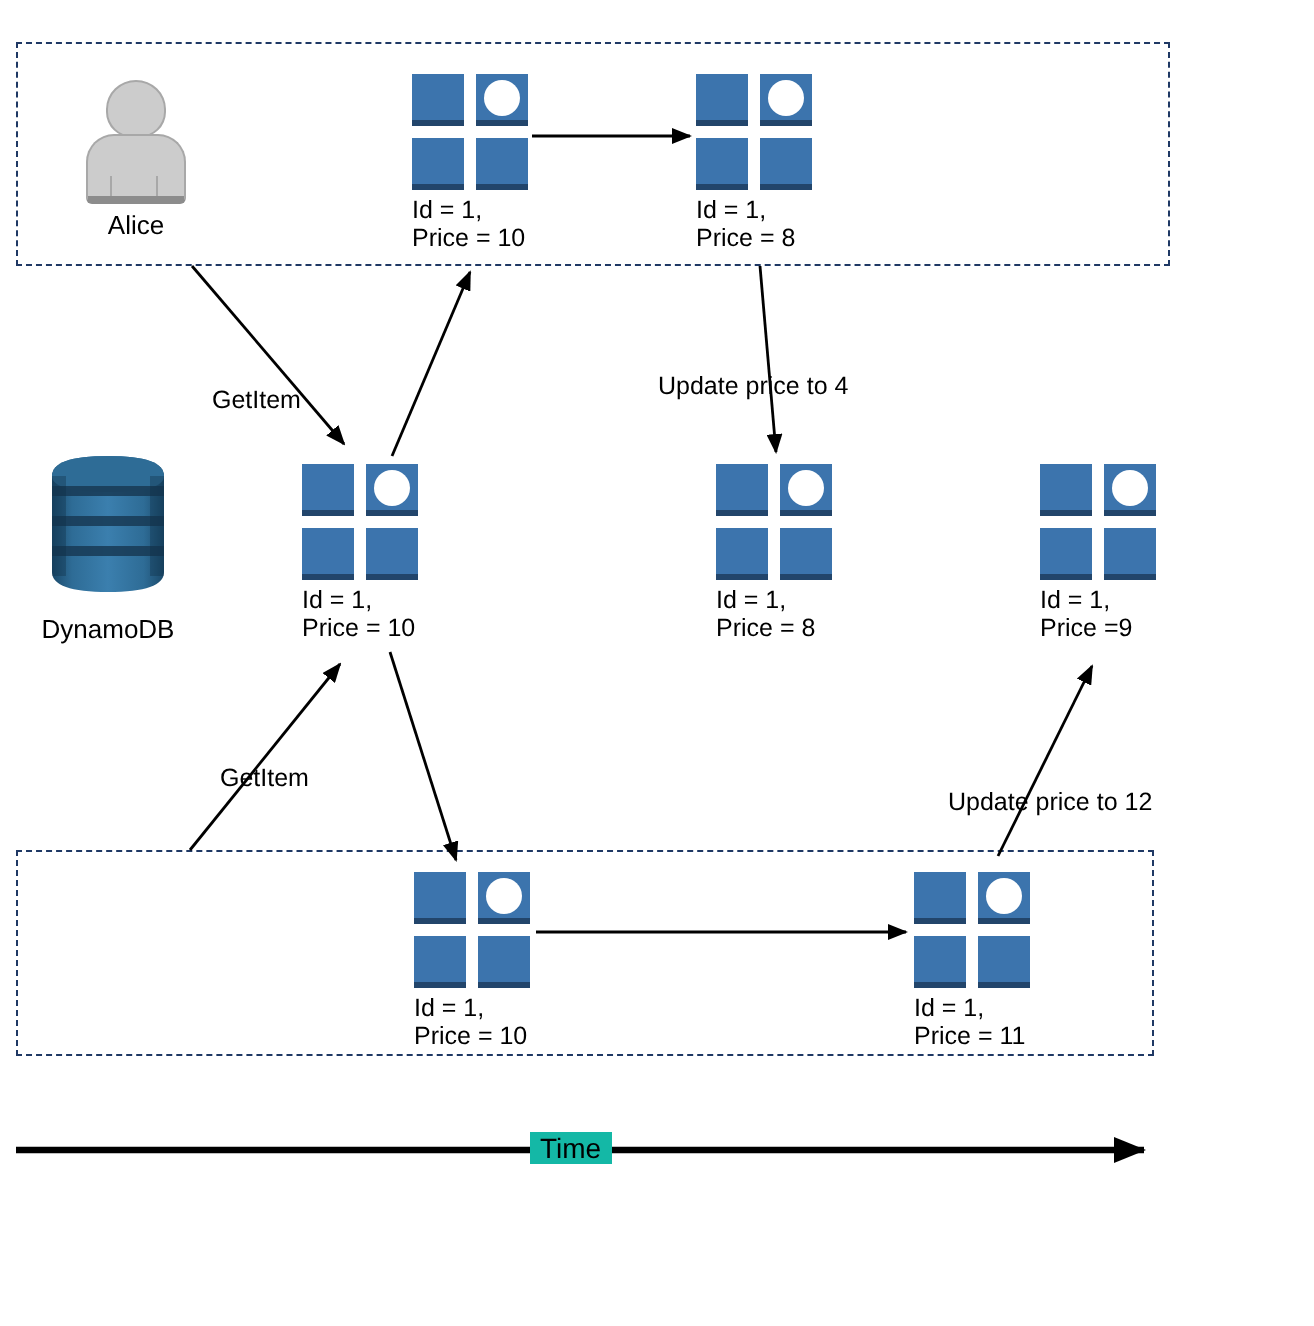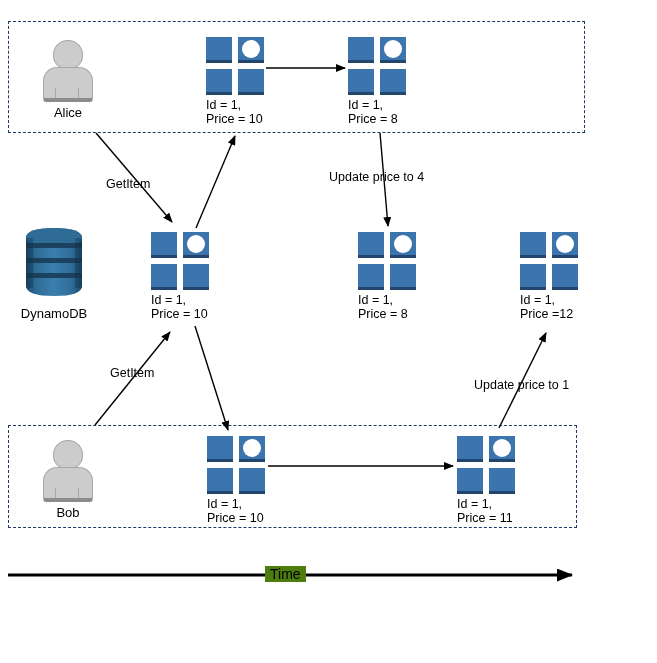--- a/index.html
+++ b/index.html
@@ -121,35 +121,36 @@
     text-align: center;
     font-size: 13px;
     margin-top: 4px;
     white-space: nowrap;
   }
 
   .edge-label {
     position: absolute;
     font-size: 12.5px;
     white-space: nowrap;
+    margin-top: 16px;
   }
 
   svg.overlay {
     position: absolute;
     left: 0;
     top: 0;
     width: 657px;
     height: 663px;
     pointer-events: none;
   }
 
   .time-label {
     position: absolute;
     font-size: 14px;
-    background: #4d7c0f;
+    background: #14b8a6;
     padding: 0 5px;
     white-space: nowrap;
   }
 </style>
 </head>
 <body>
 
 <div id="canvas">
 
   <div class="swimlane" style="left:8px; top:21px; width:577px; height:112px;"></div>
@@ -158,29 +159,20 @@
   <div class="actor" style="left:40px; top:40px;">
     <div class="actor-glyph">
       <div class="actor-head"></div>
       <div class="actor-body"></div>
       <div class="actor-leg l"></div>
       <div class="actor-leg r"></div>
     </div>
     <div class="actor-label">Alice</div>
   </div>
 
-  <div class="actor" style="left:40px; top:440px;">
-    <div class="actor-glyph">
-      <div class="actor-head"></div>
-      <div class="actor-body"></div>
-      <div class="actor-leg l"></div>
-      <div class="actor-leg r"></div>
-    </div>
-    <div class="actor-label">Bob</div>
-  </div>
 
   <div class="db" style="left:16px; top:226px;">
     <svg class="db-glyph" viewBox="0 0 76 72">
       <defs>
         <linearGradient id="dbg" x1="0" y1="0" x2="1" y2="0">
           <stop offset="0%" stop-color="#1B4A6B"></stop>
           <stop offset="18%" stop-color="#2E6C96"></stop>
           <stop offset="50%" stop-color="#3B7FAE"></stop>
           <stop offset="82%" stop-color="#2E6C96"></stop>
           <stop offset="100%" stop-color="#1B4A6B"></stop>
@@ -261,21 +253,21 @@
     <div class="item-grid">
       <div class="cell tl"></div>
       <div class="cell tr">
         <div class="cell-dot"></div>
       </div>
       <div class="cell bl"></div>
       <div class="cell br"></div>
     </div>
     <div class="item-label">
       <div>Id = 1,</div>
-      <div>Price =12</div>
+      <div>Price =9</div>
     </div>
   </div>
 
   <div class="item" style="left:207px; top:436px;">
     <div class="item-grid">
       <div class="cell tl"></div>
       <div class="cell tr">
         <div class="cell-dot"></div>
       </div>
       <div class="cell bl"></div>
@@ -330,17 +322,17 @@
 
     <line x1="8" y1="575" x2="572" y2="575" stroke="#000000" stroke-width="3.2" marker-end="url(#ahbig)"></line>
   </svg>
 
   <div class="edge-label" style="left:106px; top:177px;">GetItem</div>
 
   <div class="edge-label" style="left:329px; top:170px;">Update price to 4</div>
 
   <div class="edge-label" style="left:110px; top:366px;">GetItem</div>
 
-  <div class="edge-label" style="left:474px; top:378px;">Update price to 1</div>
+  <div class="edge-label" style="left:474px; top:378px;">Update price to 12</div>
 
   <div class="time-label" style="left:265px; top:566px;">Time</div>
 
 </div>
 
 </body></html>

